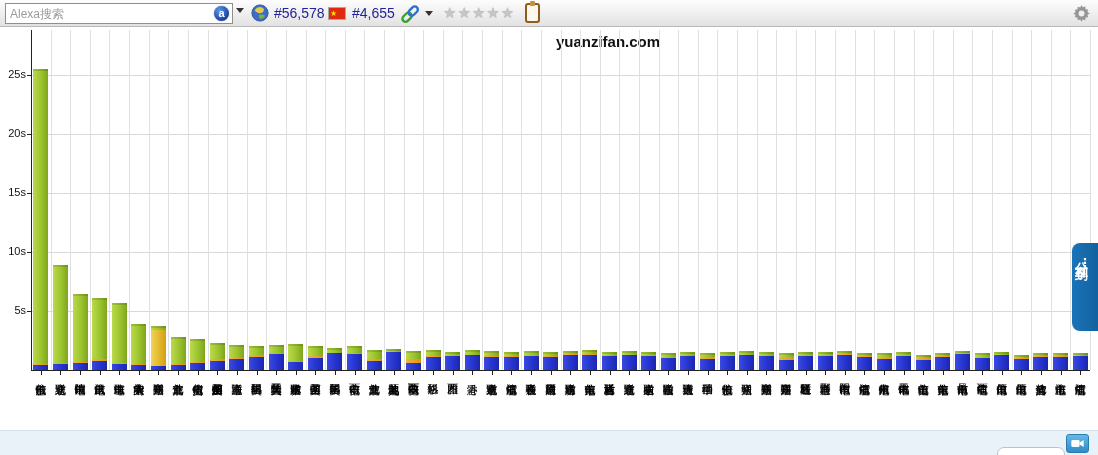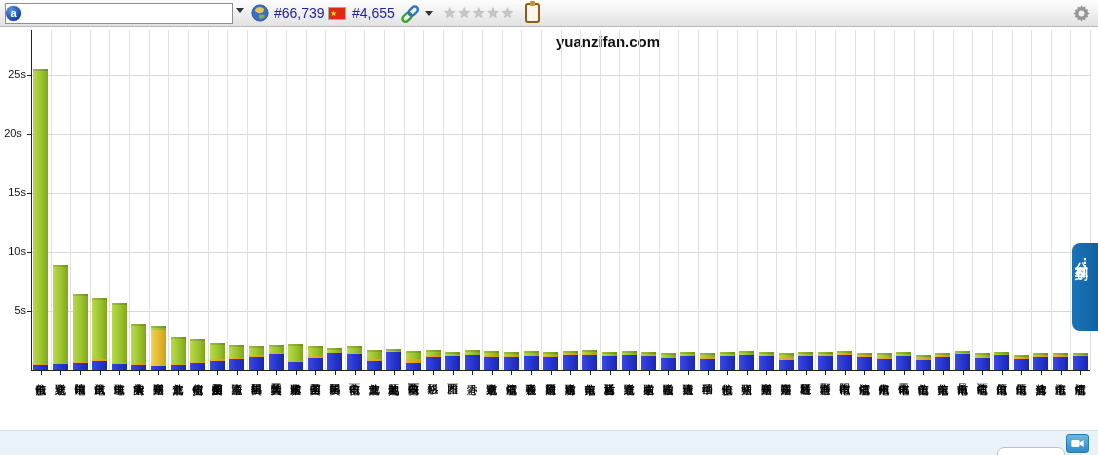--- a/index.html
+++ b/index.html
@@ -73,30 +73,31 @@
   .camera-btn { position:absolute; top:434px; left:1066px; width:23px; height:19px;
     border-radius:3px; background:linear-gradient(180deg,#66b8e6,#2f8cc6);
     border:1px solid #2a7db3; display:flex; align-items:center; justify-content:center;
     cursor:pointer; }
 </style>
 </head>
 <body>
 
 <div class="toolbar">
   <div class="searchbox">
+    <input type="text" placeholder="Alexa搜索" style="">
     <span class="alexa-logo">a</span>
   </div>
   <span class="caret dd-btn"></span>
 
   <svg class="globe-icon" viewBox="0 0 20 20">
     <circle cx="10" cy="10" r="9" fill="#3b6fc4" stroke="#28529a" stroke-width="1"></circle>
     <path d="M4 7 Q7 2.5 11 3.5 Q15.5 4.5 14 8 Q12 11 8 10 Q5 9 4 7Z" fill="#e3c94f"></path>
     <path d="M9 12 Q13 11 15.5 13 Q14 16.5 10 16.5 Q7.8 14 9 12Z" fill="#7fae3a"></path>
   </svg>
-  <span class="rank rank-global">#66,739</span>
+  <span class="rank rank-global">#56,578</span>
   <span class="flag">★</span>
   <span class="rank rank-cn">#4,655</span>
 
   <svg class="chain-icon" viewBox="0 0 24 24">
     <g transform="rotate(-45 12 12)">
       <rect x="1.5" y="8.8" width="11.5" height="6.8" rx="3.4" fill="none" stroke="#3aa02c" stroke-width="2.6"></rect>
       <rect x="11" y="8.8" width="11.5" height="6.8" rx="3.4" fill="none" stroke="#2f6fd0" stroke-width="2.6"></rect>
     </g>
   </svg>
   <span class="caret chain-caret"></span>
@@ -117,21 +118,21 @@
       <div class="gridline-h" style="top: 284px;"></div>
       <div class="ytick-label" style="top: 277px; left: 0px;">5s</div>
       <div class="ytick-mark" style="top: 284px;"></div>
       <div class="gridline-h" style="top: 225px;"></div>
       <div class="ytick-label" style="top: 218px; left: 0px;">10s</div>
       <div class="ytick-mark" style="top: 225px;"></div>
       <div class="gridline-h" style="top: 166px;"></div>
       <div class="ytick-label" style="top: 159px; left: 0px;">15s</div>
       <div class="ytick-mark" style="top: 166px;"></div>
       <div class="gridline-h" style="top: 107px;"></div>
-      <div class="ytick-label" style="top: 100px; left: 0px; text-align: center;">20s</div>
+      <div class="ytick-label" style="top: 100px; left: 0px;">20s</div>
       <div class="ytick-mark" style="top: 107px;"></div>
       <div class="gridline-h" style="top: 48px;"></div>
       <div class="ytick-label" style="top: 41px; left: 0px;">25s</div>
       <div class="ytick-mark" style="top: 48px;"></div>
       <div class="gridline-v" style="left: 50.6111px; height: 340px;"></div>
       <div class="gridline-v" style="left: 70.2222px; height: 340px;"></div>
       <div class="gridline-v" style="left: 89.8333px; height: 340px;"></div>
       <div class="gridline-v" style="left: 109.444px; height: 340px;"></div>
       <div class="gridline-v" style="left: 129.056px; height: 340px;"></div>
       <div class="gridline-v" style="left: 148.667px; height: 340px;"></div>

